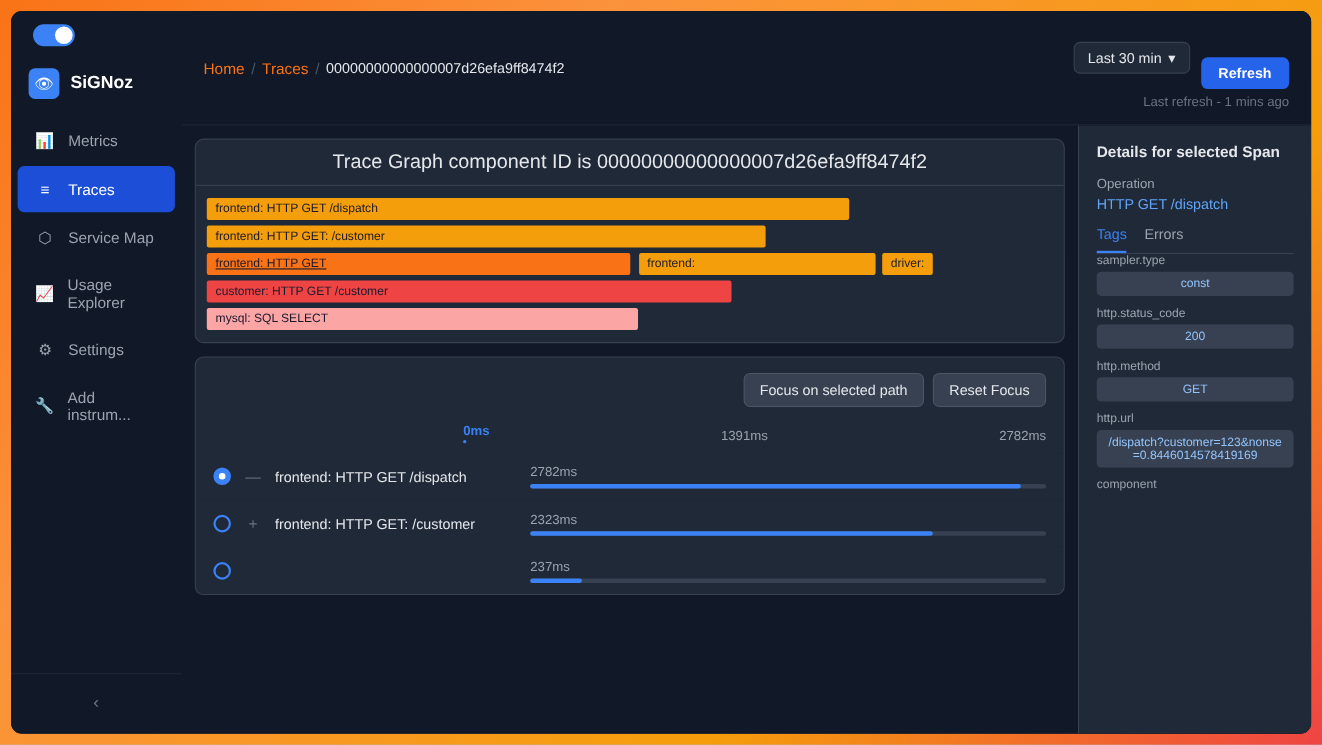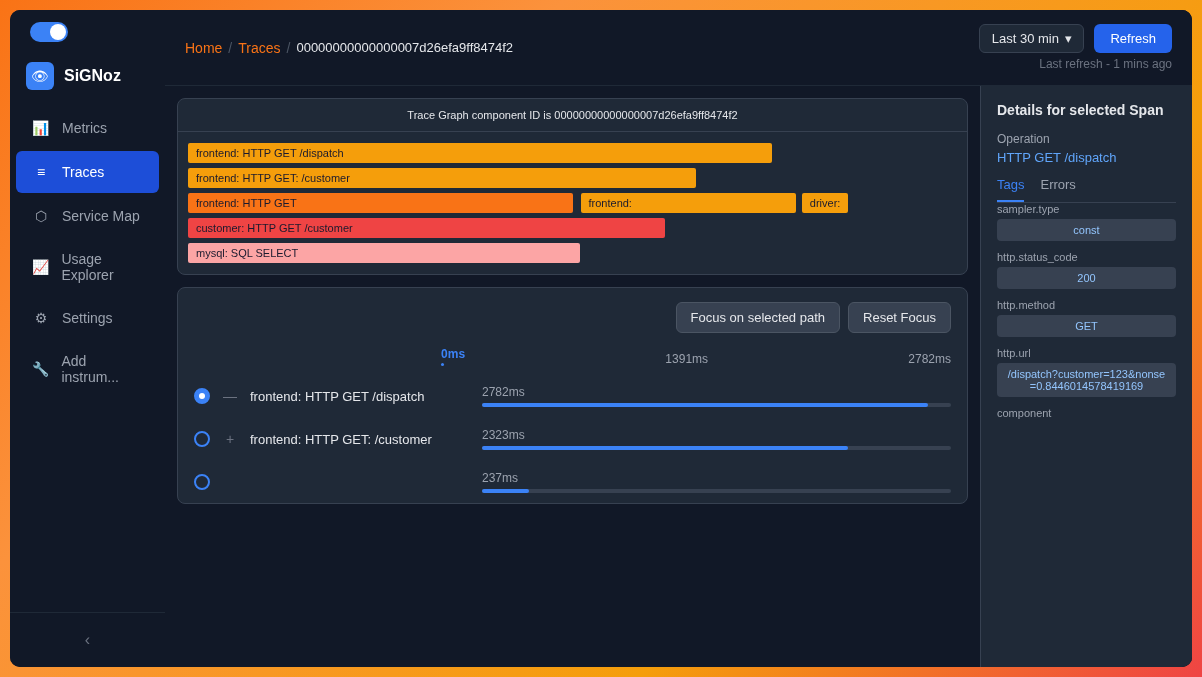--- a/index.html
+++ b/index.html
@@ -165,21 +165,22 @@
       cursor: pointer;
     }
     .refresh-btn {
       background: #2563eb;
       color: white;
       border: none;
       border-radius: 6px;
       padding: 7px 16px;
       font-size: 13px;
       cursor: pointer;
-      font-weight: 400;
+      font-weight: 700;
+      margin-top: 28px;
     }
     .last-refresh {
       font-size: 12px;
       color: #6b7280;
       text-align: right;
     }
     
     .content-wrapper {
       display: flex;
       flex: 1;
@@ -200,21 +201,21 @@
     .card {
       background: #1f2937;
       border: 1px solid #374151;
       border-radius: 8px;
       overflow: hidden;
     }
     .card-title {
       text-align: center;
       padding: 10px;
       color: #e5e7eb;
-      font-size: 11px;
+      font-size: 18px;
       border-bottom: 1px solid #374151;
     }
     .trace-graph {
       padding: 10px;
       display: flex;
       flex-direction: column;
       gap: 3px;
     }
     .trace-bar-row {
       display: flex;
@@ -229,21 +230,21 @@
       align-items: center;
       padding: 0 8px;
       font-size: 11px;
       color: #1a1a2e;
       font-weight: 500;
       white-space: nowrap;
       overflow: hidden;
       text-overflow: ellipsis;
     }
     .bar-yellow { background: #f59e0b; }
-    .bar-orange { background: #f97316; }
+    .bar-orange { background: #f97316; text-decoration: underline; }
     .bar-red { background: #ef4444; }
     .bar-dark-orange { background: #fca5a5; }
     
     .waterfall-header {
       display: flex;
       align-items: center;
       justify-content: space-between;
       padding: 14px 16px;
     }
     .waterfall-actions {
@@ -534,21 +535,21 @@
               <button class="waterfall-btn">Reset Focus</button>
             </div>
           </div>
 
           <div class="timeline-row">
             <div class="timeline-labels">
               <div style="display:flex;flex-direction:column;align-items:flex-start;width:30%;">
                 
               </div>
               <div style="flex:1;display:flex;justify-content:space-between;align-items:flex-end;">
-                <div style="display:flex;flex-direction:column;align-items:flex-start;margin-left:20px;">
+                <div style="display:flex;flex-direction:column;align-items:flex-start;">
                   <span class="tl-zero">0ms</span>
                   <div class="tl-indicator"></div>
                 </div>
                 <span class="tl-mid">1391ms</span>
                 <span class="tl-end">2782ms</span>
               </div>
             </div>
           </div>
 
           <div class="waterfall-rows">

